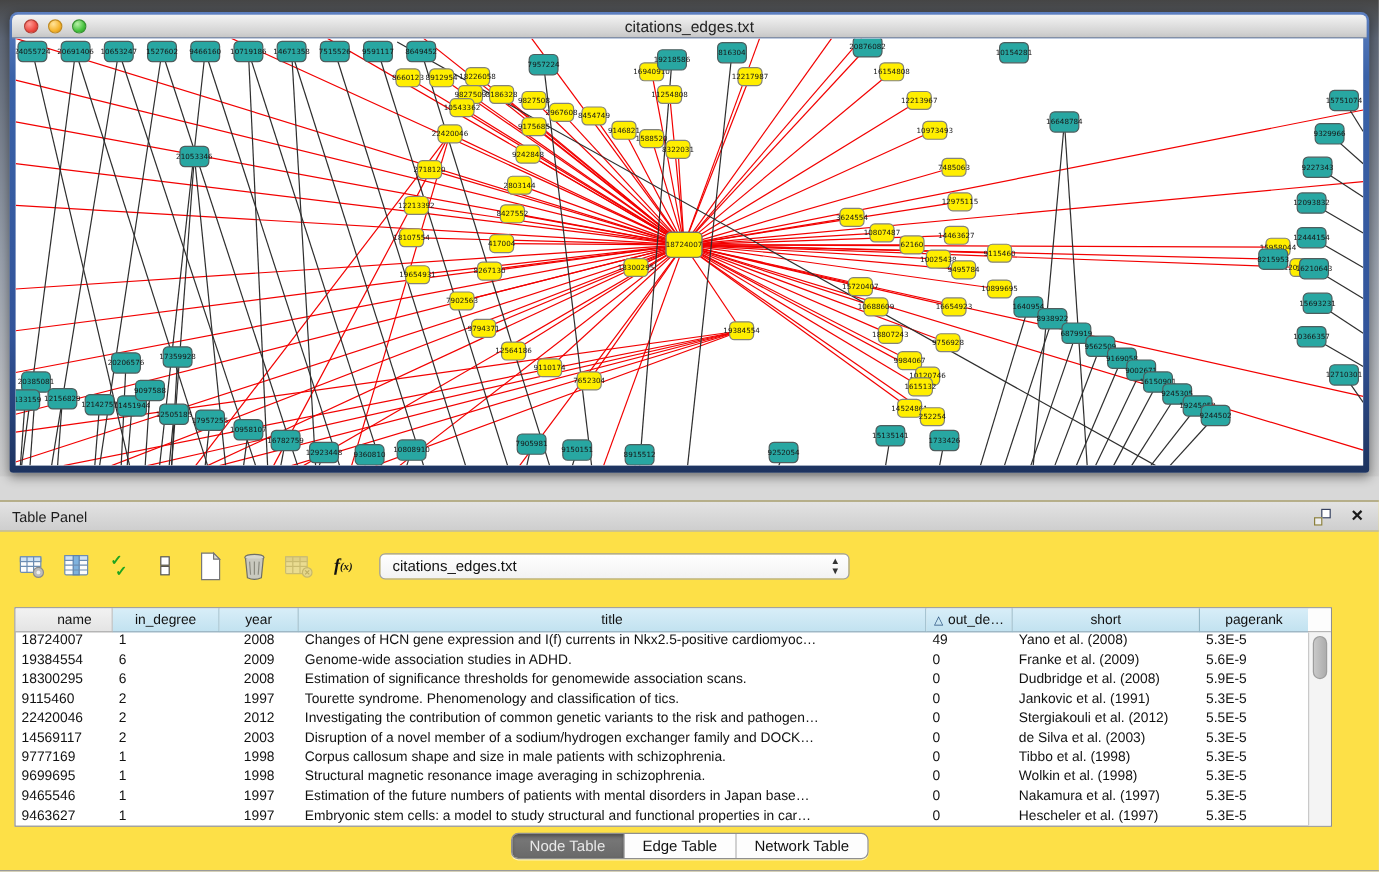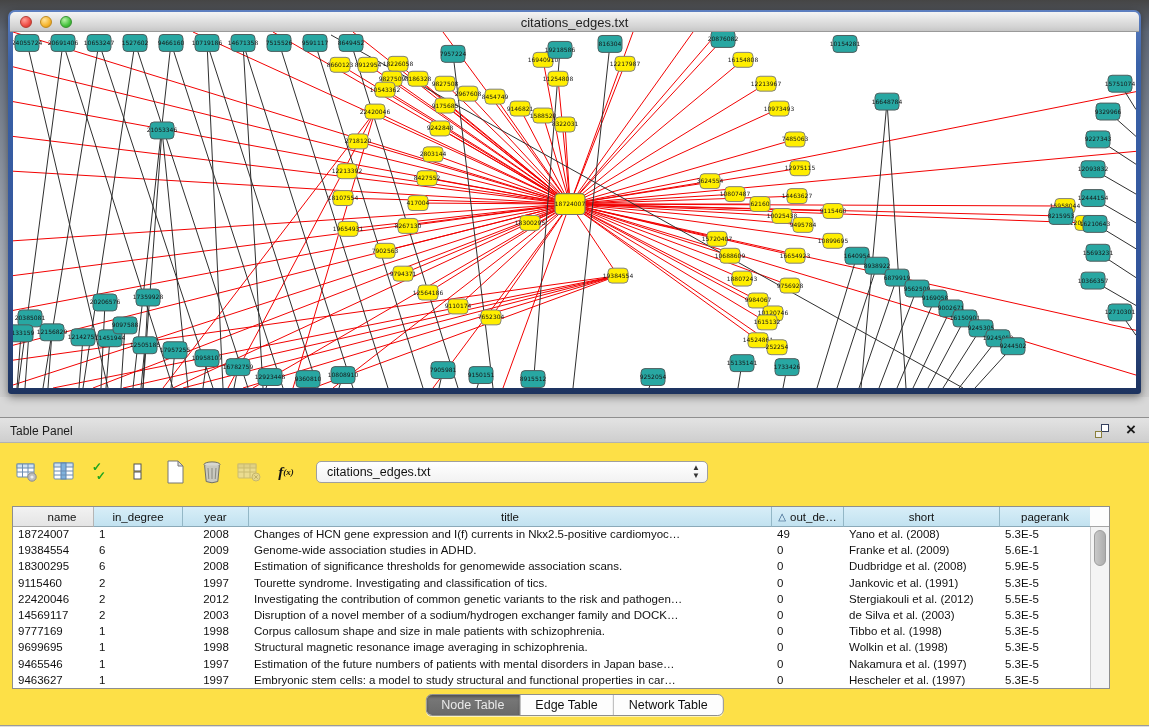--- a/index.html
+++ b/index.html
@@ -855,36 +855,36 @@
           <div class="td c5">Yano et al. (2008)</div>
           <div class="td c6">5.3E-5</div>
         </div>
         <div class="tr">
           <div class="td c0">19384554</div>
           <div class="td c1">6</div>
           <div class="td c2 ctr">2009</div>
           <div class="td c3">Genome-wide association studies in ADHD.</div>
           <div class="td c4">0</div>
           <div class="td c5">Franke et al. (2009)</div>
-          <div class="td c6">5.6E-1</div>
+          <div class="td c6">5.6E-9</div>
         </div>
         <div class="tr">
           <div class="td c0">18300295</div>
           <div class="td c1">6</div>
           <div class="td c2 ctr">2008</div>
           <div class="td c3">Estimation of significance thresholds for genomewide association scans.</div>
           <div class="td c4">0</div>
           <div class="td c5">Dudbridge et al. (2008)</div>
           <div class="td c6">5.9E-5</div>
         </div>
         <div class="tr">
           <div class="td c0">9115460</div>
           <div class="td c1">2</div>
           <div class="td c2 ctr">1997</div>
-          <div class="td c3">Tourette syndrome. Investigating and classification of tics.</div>
+          <div class="td c3">Tourette syndrome. Phenomenology and classification of tics.</div>
           <div class="td c4">0</div>
           <div class="td c5">Jankovic et al. (1991)</div>
           <div class="td c6">5.3E-5</div>
         </div>
         <div class="tr">
           <div class="td c0">22420046</div>
           <div class="td c1">2</div>
           <div class="td c2 ctr">2012</div>
           <div class="td c3">Investigating the contribution of common genetic variants to the risk and pathogen…</div>
           <div class="td c4">0</div>

